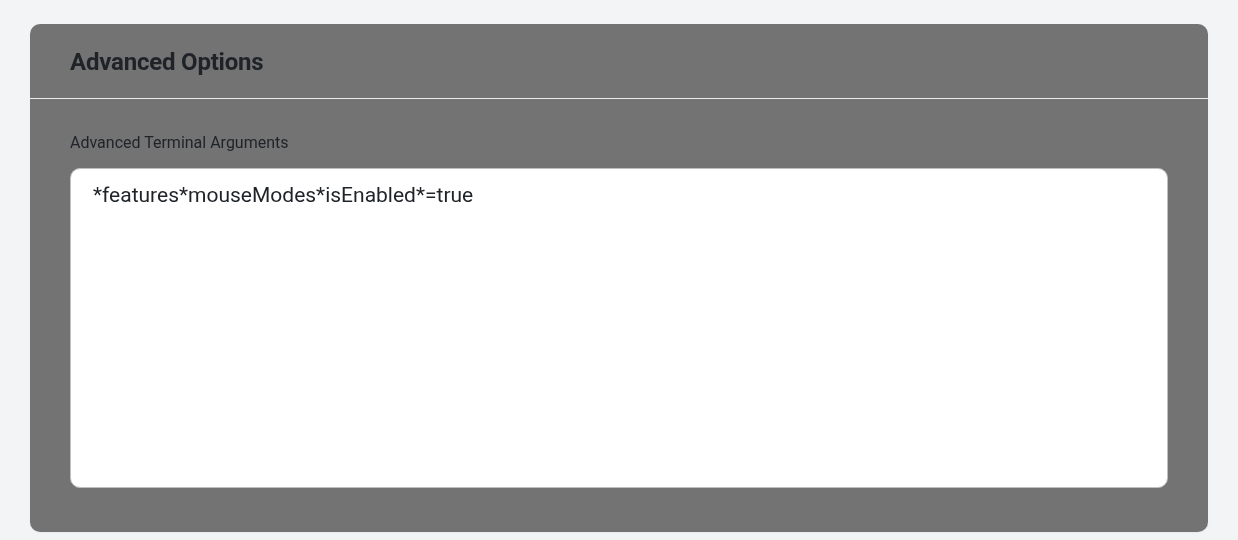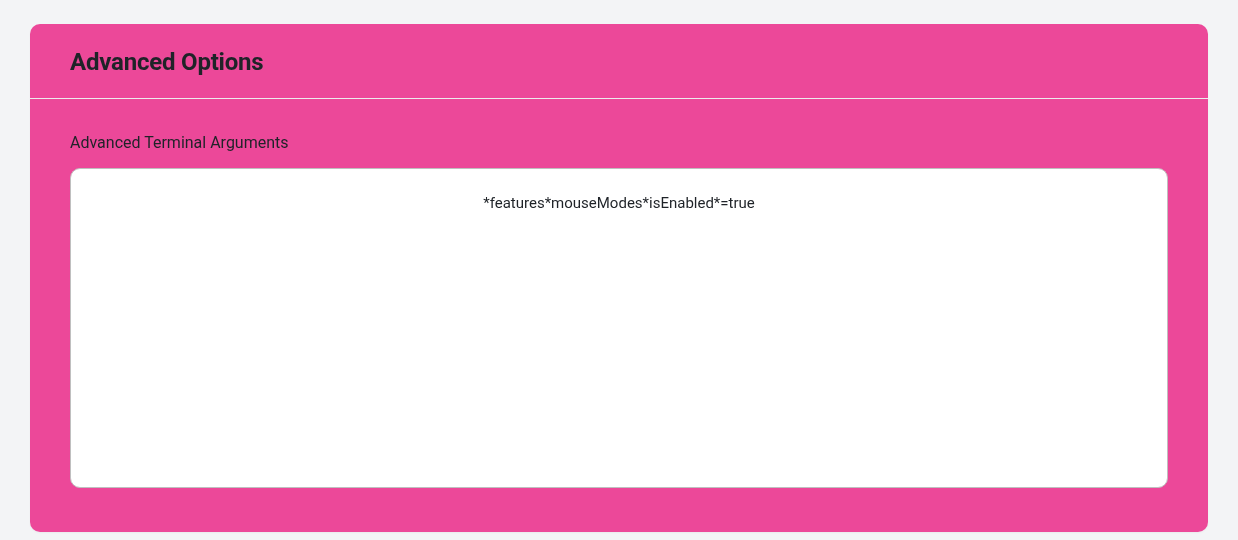--- a/index.html
+++ b/index.html
@@ -9,21 +9,21 @@
     }
     body {
       background-color: #f3f4f6;
       font-family: -apple-system, BlinkMacSystemFont, "Segoe UI", Roboto, "Helvetica Neue", Arial, sans-serif;
       width: 1238px;
       height: 540px;
       padding: 24px 30px 0 30px;
       overflow: hidden;
     }
     .panel {
-      background-color: #ec4899;
+      background-color: #737373;
       border-radius: 10px;
       box-shadow: 0 1px 2px rgba(0,0,0,0.04);
       overflow: hidden;
     }
     .panel-header {
       padding: 24px 40px 22px 40px;
       border-bottom: 1px solid #ececec;
     }
     .panel-title {
       font-size: 24px;
@@ -39,28 +39,27 @@
       font-size: 16px;
       font-weight: 400;
       color: #1f2328;
       margin-bottom: 16px;
     }
     .textarea-input {
       width: 100%;
       height: 320px;
       border: 1px solid #bfbfbf;
       border-radius: 10px;
-      padding: 24px 22px;
-      font-size: 15px;
+      padding: 12px 22px;
+      font-size: 21px;
       font-family: inherit;
       color: #1f2328;
       resize: none;
       line-height: 1.4;
       outline: none;
-      text-align: center;
     }
   </style>
 </head>
 <body>
 
 <div class="panel">
   <div class="panel-header">
     <h2 class="panel-title">Advanced Options</h2>
   </div>
   <div class="panel-body">

